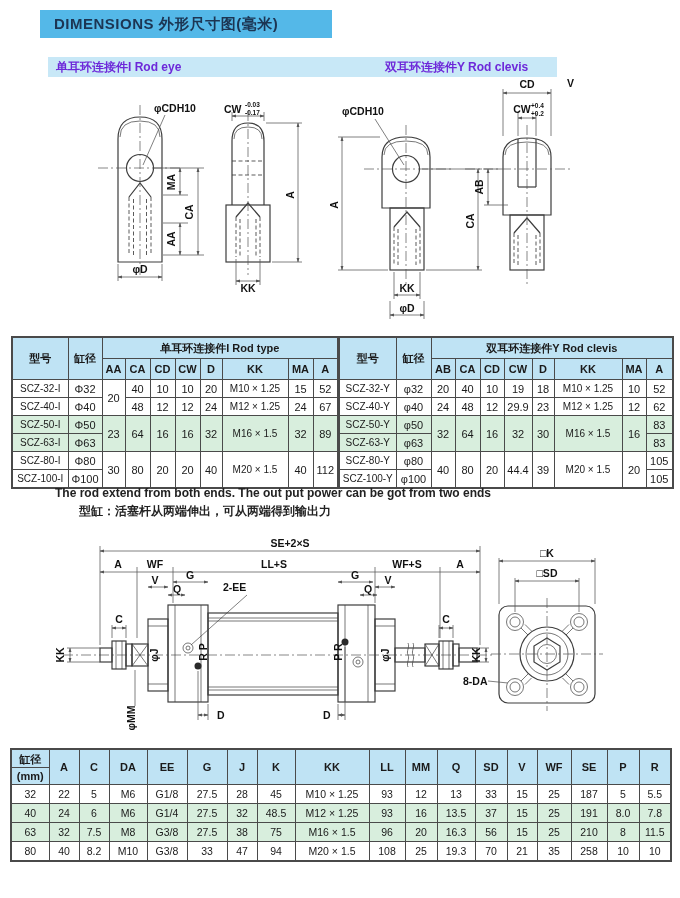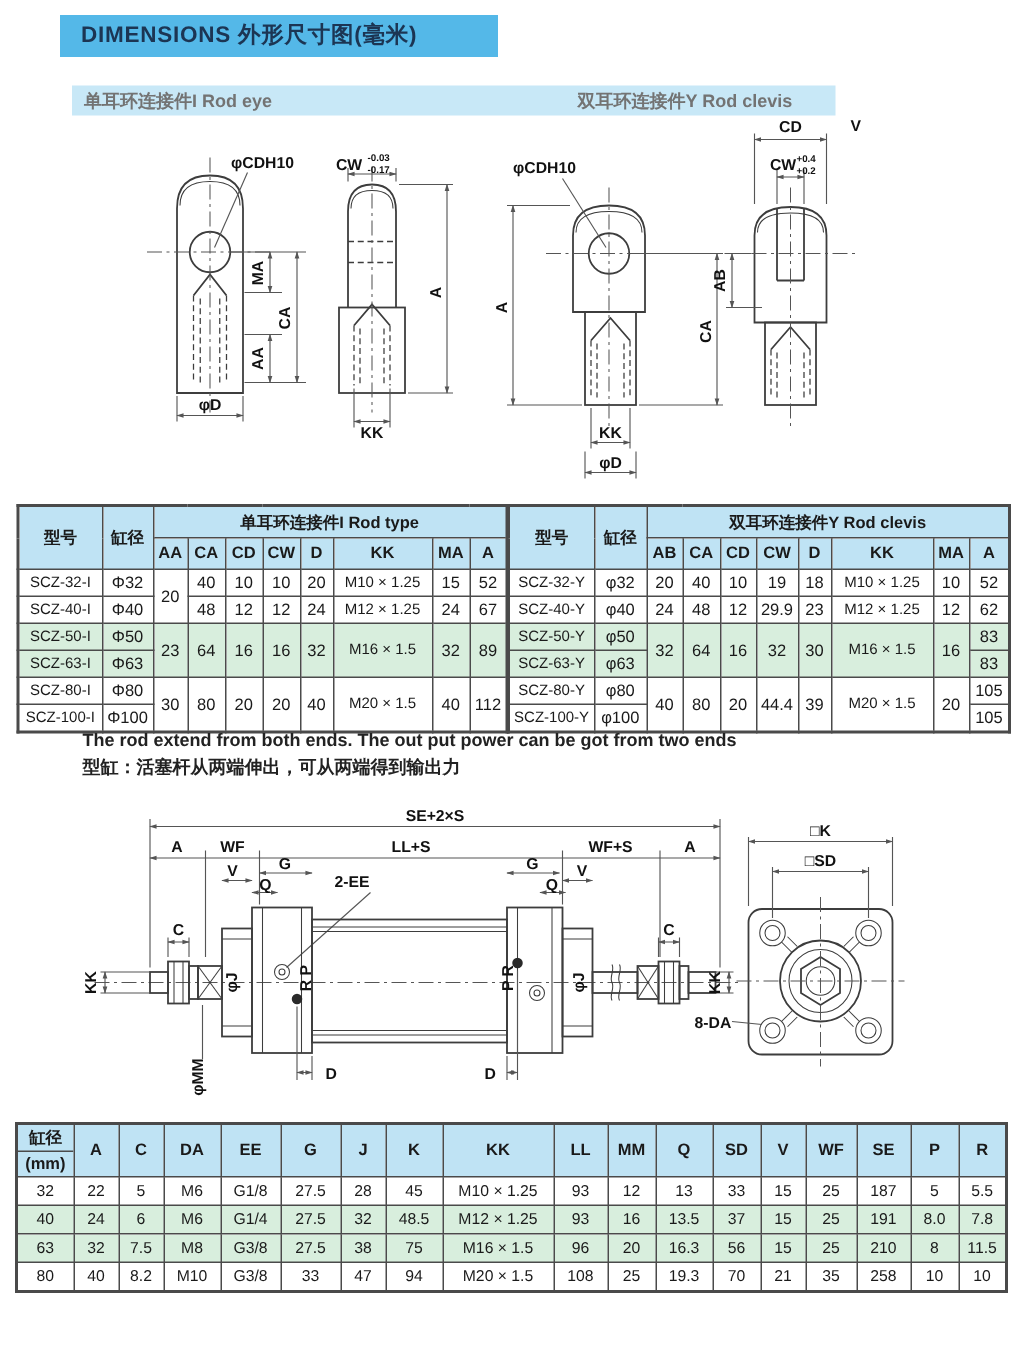--- a/index.html
+++ b/index.html
@@ -3,38 +3,38 @@
 <meta charset="utf-8">
 <style>
   html,body{margin:0;padding:0;}
   body{position:relative;width:680px;height:898px;background:#ffffff;
        font-family:"Liberation Sans",sans-serif;color:#1a1a1a;overflow:hidden;}
   .abs{position:absolute;}
   #titlebar{left:40px;top:10px;width:292px;height:28px;background:#54b8e8;color:#1c3553;
             font-size:15px;font-weight:bold;line-height:28px;padding-left:14px;
             box-sizing:border-box;letter-spacing:.5px;}
   #subbar{left:48px;top:57px;width:509px;height:20px;background:#c8e8f7;font-size:12px;
-          font-weight:bold;line-height:20px;color:#737373;}
+          font-weight:bold;line-height:20px;color:#6d28d9;}
   #subbar .l{position:absolute;left:8px;top:0;}
   #subbar .r{position:absolute;left:337px;top:0;}
   table{border-collapse:collapse;table-layout:fixed;position:absolute;border:2px solid #4a4a4a;}
   td{border:1px solid #4a4a4a;text-align:center;vertical-align:middle;padding:0;
      font-size:11px;white-space:nowrap;overflow:hidden;}
   tr.hdr td{background:#bfe3f4;font-weight:bold;height:20px;}
   tr.w td{background:#ffffff;} tr.g td{background:#d8eedd;}
   .ttable td{height:17px;}
   .ttable td.mdl{font-size:10px;}
   .ttable td.kk{font-size:10px;}
   #t-main{left:10px;top:748px;width:660px;}
   #t-main tr.hdr td{height:34px;font-size:11px;}
   #t-main td{height:18px;font-size:10.5px;}
   .bh span{display:block;line-height:16px;font-weight:bold;}
   .bh .bt{border-bottom:1px solid #4a4a4a;}
   #note1,#note2{left:55px;font-size:12px;font-weight:bold;color:#222;}
-  #note1{top:486px;} #note2{top:503px;}
+  #note1{top:486px;} #note2{top:503px;margin-left:24px;}
   
   .out{stroke:#3d3d3d;stroke-width:1.2;fill:none;}
   .thin{stroke:#3d3d3d;stroke-width:.7;fill:none;}
   .hid line{stroke:#3d3d3d;stroke-width:.85;stroke-dasharray:4 2.5;}
   .cl line, line.cl{stroke:#555;stroke-width:.7;stroke-dasharray:10 3 2 3;}
   .dim line, line.dim{stroke:#555;stroke-width:.75;fill:none;}
   .ar{marker-start:url(#a1);marker-end:url(#a1);}
   .ar2{marker-start:url(#a2);marker-end:url(#a2);}
   text.t{font-family:"Liberation Sans",sans-serif;font-size:10.5px;font-weight:bold;fill:#111;}
   text.ts{font-family:"Liberation Sans",sans-serif;font-size:6.5px;font-weight:bold;fill:#111;}

